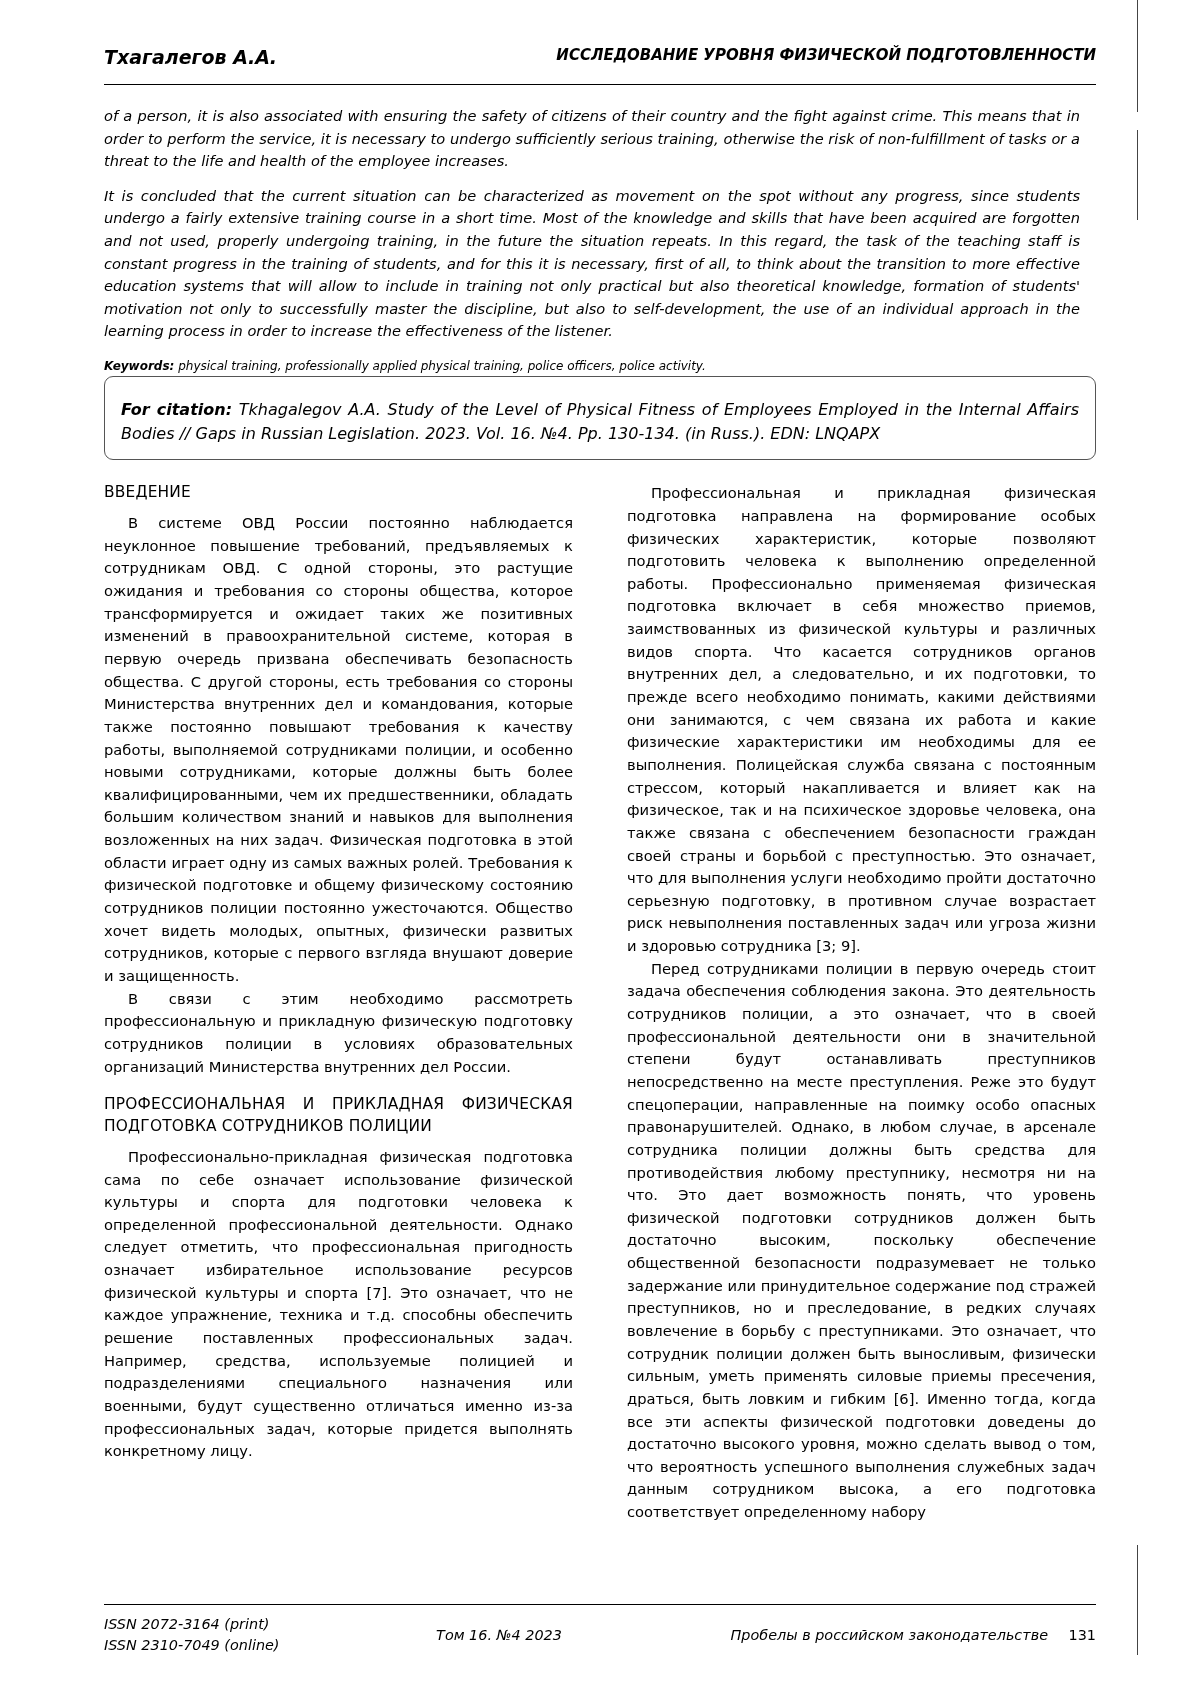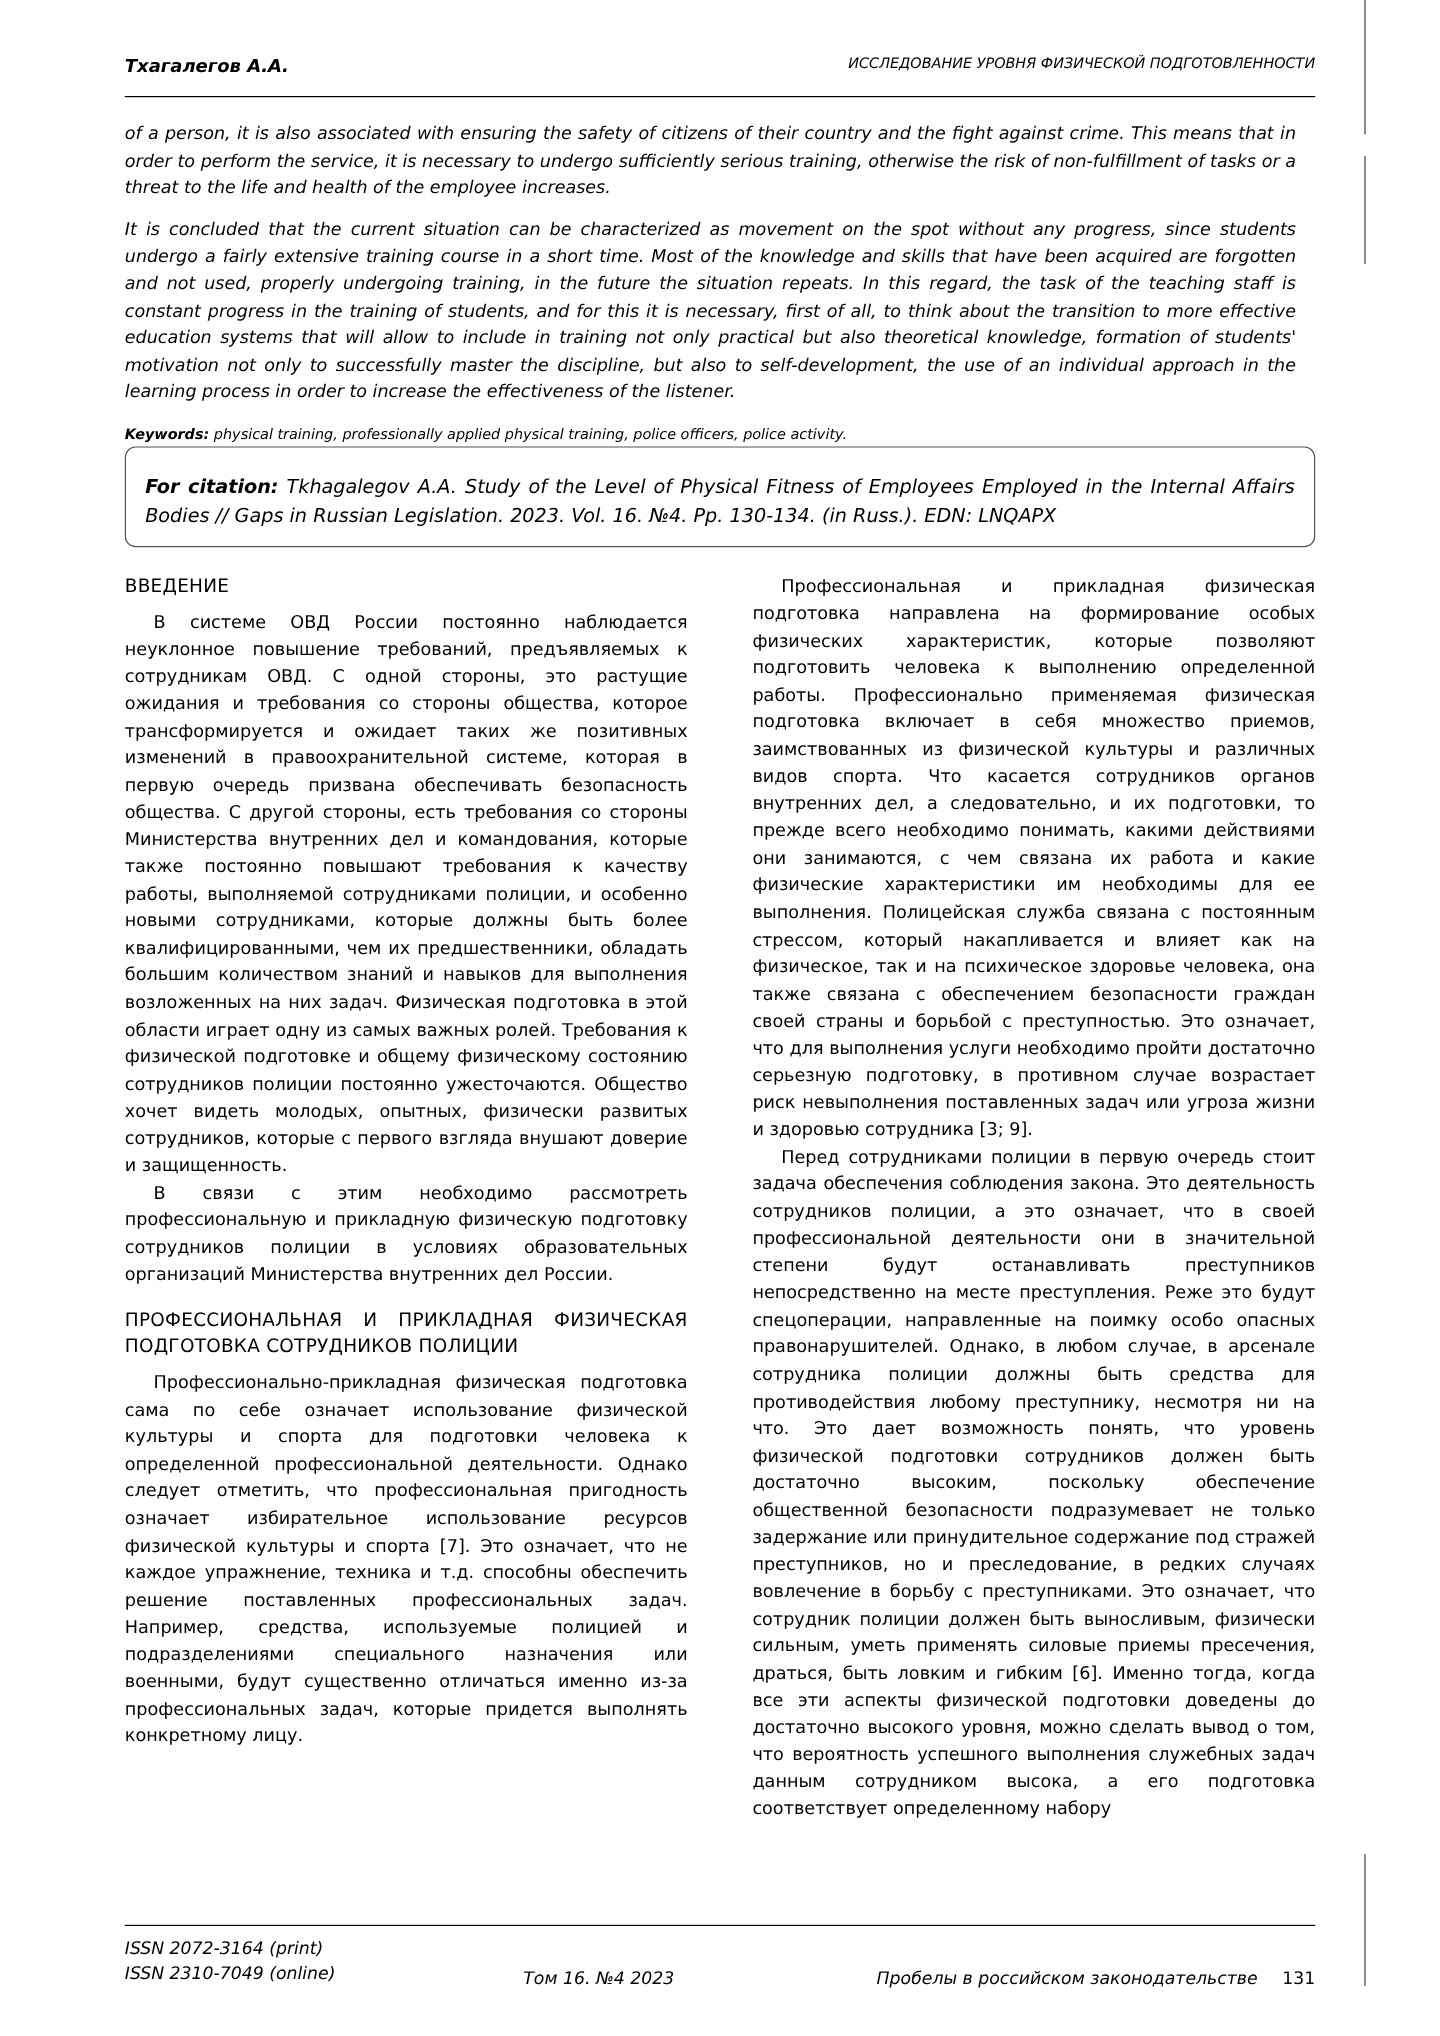--- a/index.html
+++ b/index.html
@@ -26,28 +26,28 @@
   
   .runhead {
     display: flex;
     align-items: flex-start;
     justify-content: space-between;
     padding-bottom: 10px;
   }
   .runhead-left {
     font-style: italic;
     font-weight: bold;
-    font-size: 15px;
+    font-size: 19px;
     white-space: nowrap;
     padding-top: 2px;
   }
   .runhead-right {
     font-style: italic;
-    font-weight: normal;
-    font-size: 12px;
+    font-weight: bold;
+    font-size: 15px;
     text-align: left;
     line-height: 1.55;
     max-width: 700px;
     text-transform: uppercase;
   }
   .rule {
     border-bottom: 1.6px solid #000;
     margin-top: 6px;
   }
 
@@ -118,21 +118,21 @@
     right: 104px;
     bottom: 92px;
     border-bottom: 1.4px solid #000;
   }
   .footer {
     position: absolute;
     left: 104px;
     right: 104px;
     bottom: 40px;
     display: flex;
-    align-items: flex-end;
+    align-items: center;
     font-style: italic;
     font-size: 14.4px;
   }
   .footer-issn {
     width: 270px;
     line-height: 1.5;
   }
   .footer-vol {
     flex: 0 0 auto;
     width: 250px;

